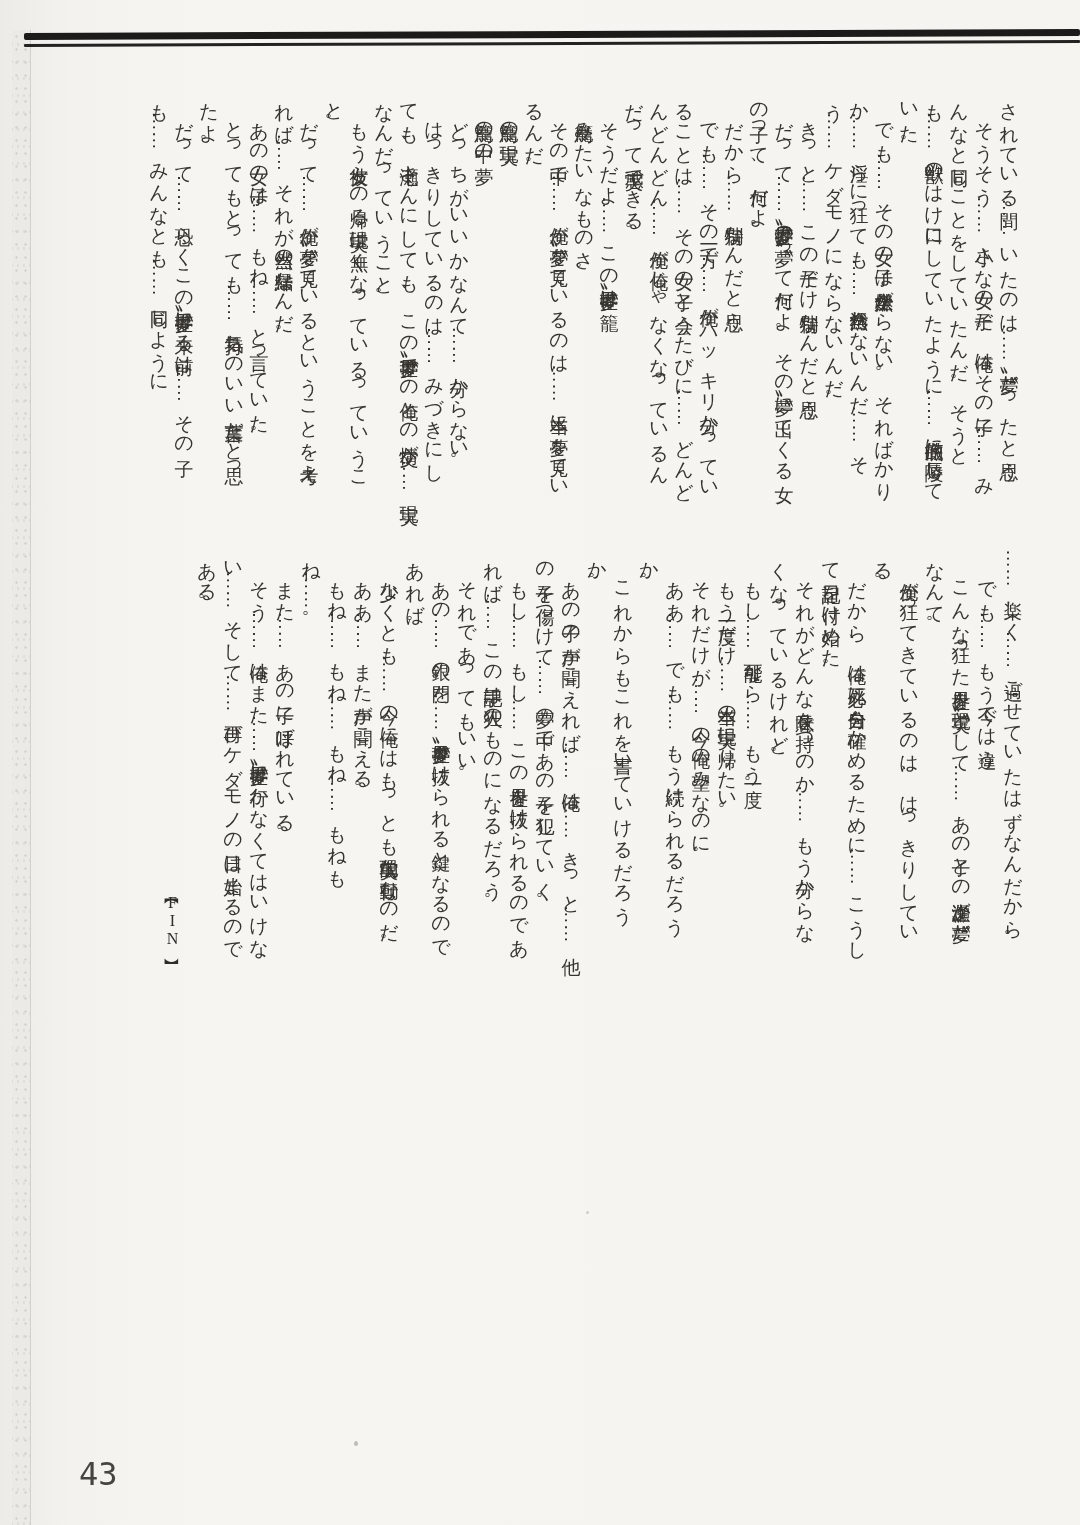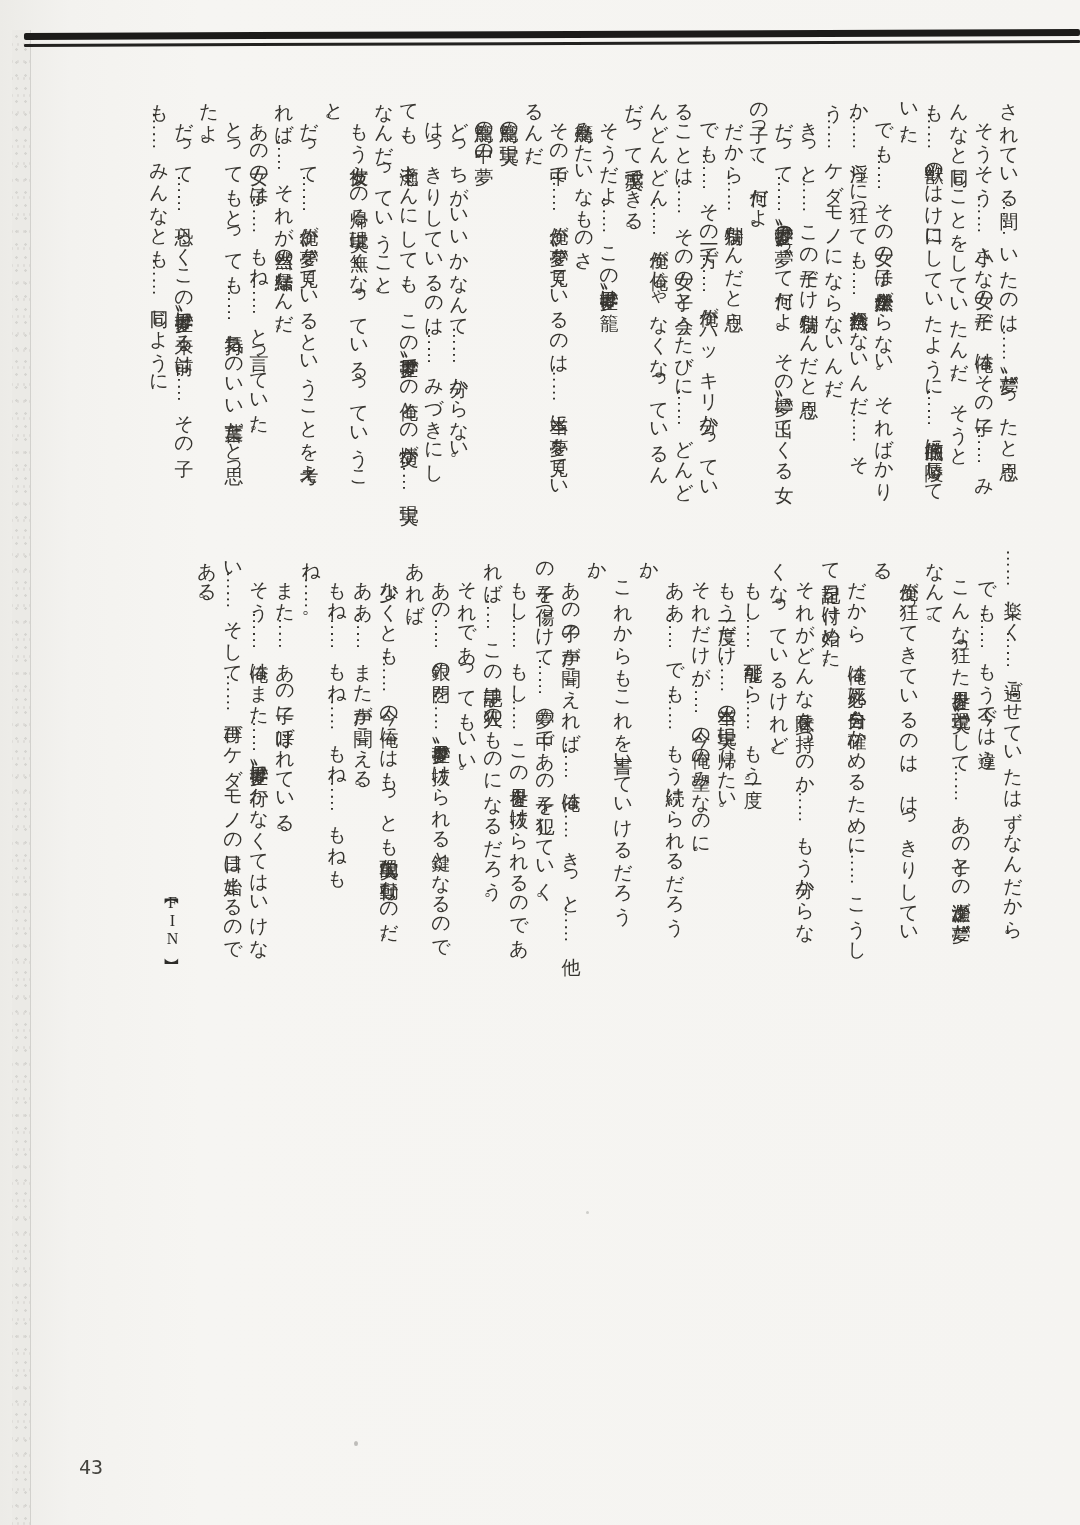--- a/index.html
+++ b/index.html
@@ -61,21 +61,21 @@
     writing-mode: vertical-rl;
     text-orientation: upright;
     font-size: 16px;
     letter-spacing: 1px;
     color: #2d2c29;
     font-family: "Liberation Serif", serif;
   }
   .page-number {
     position: absolute;
     left: 79px; top: 1455px;
-    font-size: 20px;
+    font-size: 32px;
     color: #45443f;
     font-family: "DejaVu Sans Mono", monospace;
   }
   .speck { position: absolute; border-radius: 50%; background: #8f8e8a; }
   .speck-1 { left: 354px; top: 1441px; width: 4px; height: 5px; opacity: .55; }
   .speck-2 { left: 586px; top: 1211px; width: 3px; height: 3px; opacity: .38; }
 </style>
 </head>
 <body>
 

